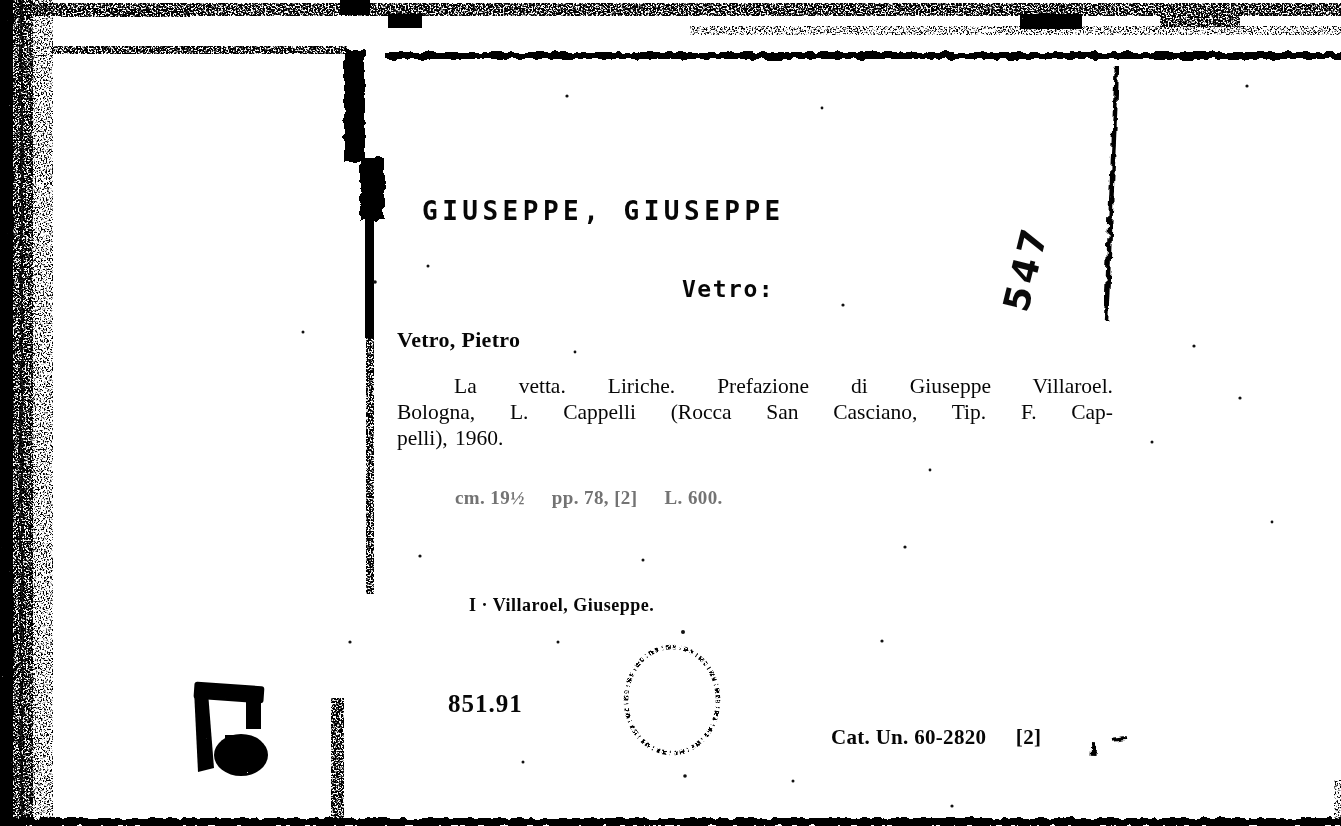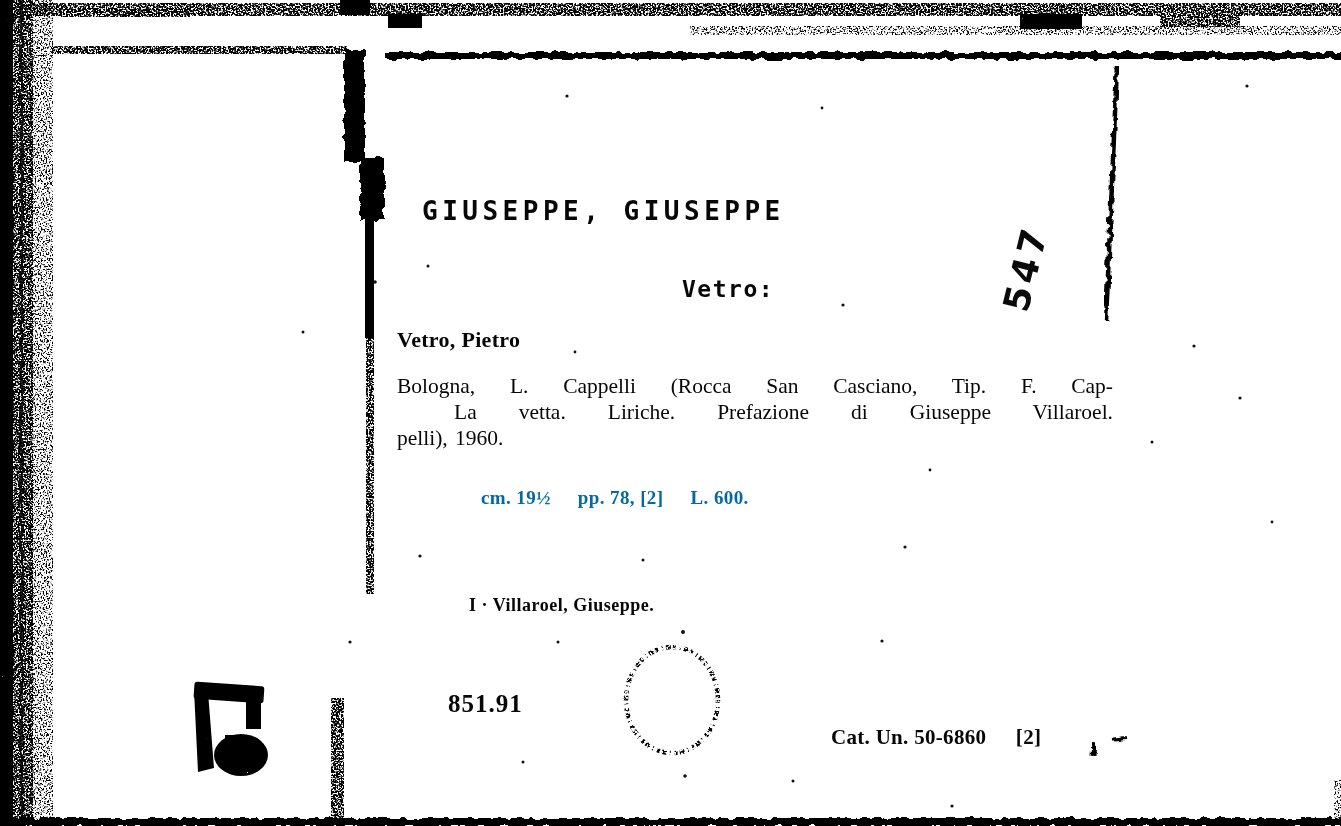--- a/index.html
+++ b/index.html
@@ -31,21 +31,21 @@
     position:absolute; left:397px; top:374px; width:716px;
     font:400 21.5px/25.8px "Liberation Serif", serif;
     word-spacing:2px; color:#070707;
   }
   .body-line-just { text-align:justify; text-align-last:justify; }
   .body-line-indent { margin-left:57px; }
   .collation {
     position:absolute; left:455px; top:487px;
     display:flex; gap:27px;
     font:700 19px "Liberation Serif", serif;
-    letter-spacing:0.4px; color:#0369a1;margin-left:26px;
+    letter-spacing:0.4px; color:#737373;
   }
   .tracing {
     left:455px; top:595px;
     font:700 18px "Liberation Serif", serif;
     letter-spacing:0.5px;
     margin-left:14px;
   }
   .callnum {
     left:448px; top:690px;
     font:700 25px "Liberation Serif", serif;
@@ -170,35 +170,35 @@
     </g>
   </svg>
 
   <div class="txt heading">GIUSEPPE, GIUSEPPE</div>
 
   <div class="txt vedi">Vetro:</div>
 
   <div class="txt author">Vetro, Pietro</div>
 
   <div class="body-block">
+    <div class="body-line-just body-line-indent">La vetta. Liriche. Prefazione di Giuseppe Villaroel.</div>
     <div class="body-line-just">Bologna, L. Cappelli (Rocca San Casciano, Tip. F. Cap-</div>
-    <div class="body-line-just body-line-indent">La vetta. Liriche. Prefazione di Giuseppe Villaroel.</div>
     <div>pelli), 1960.</div>
   </div>
 
   <div class="collation">
     <span>cm. 19½</span>
     <span>pp. 78, [2]</span>
     <span>L. 600.</span>
   </div>
 
   <div class="txt tracing">I · Villaroel, Giuseppe.</div>
 
   <div class="txt callnum">851.91</div>
 
   <div class="catline">
-    <span>Cat. Un. 50-6860</span>
+    <span>Cat. Un. 60-2820</span>
     <span class="copy">[2]</span>
   </div>
 
   <div class="stamp-547">547</div>
 
 </div>
 
 </body></html>

